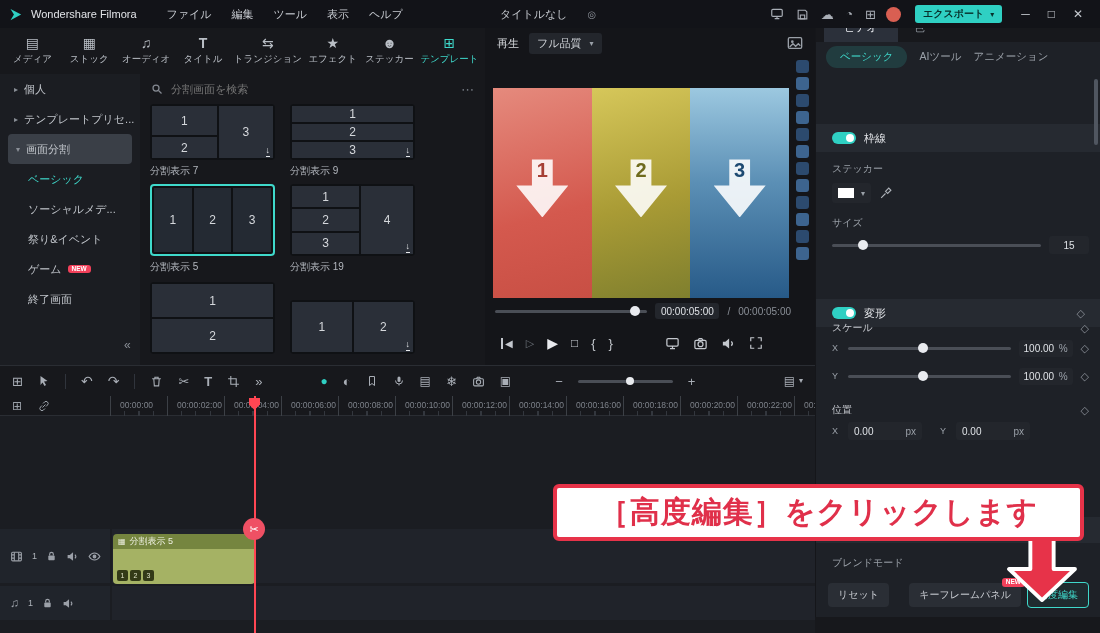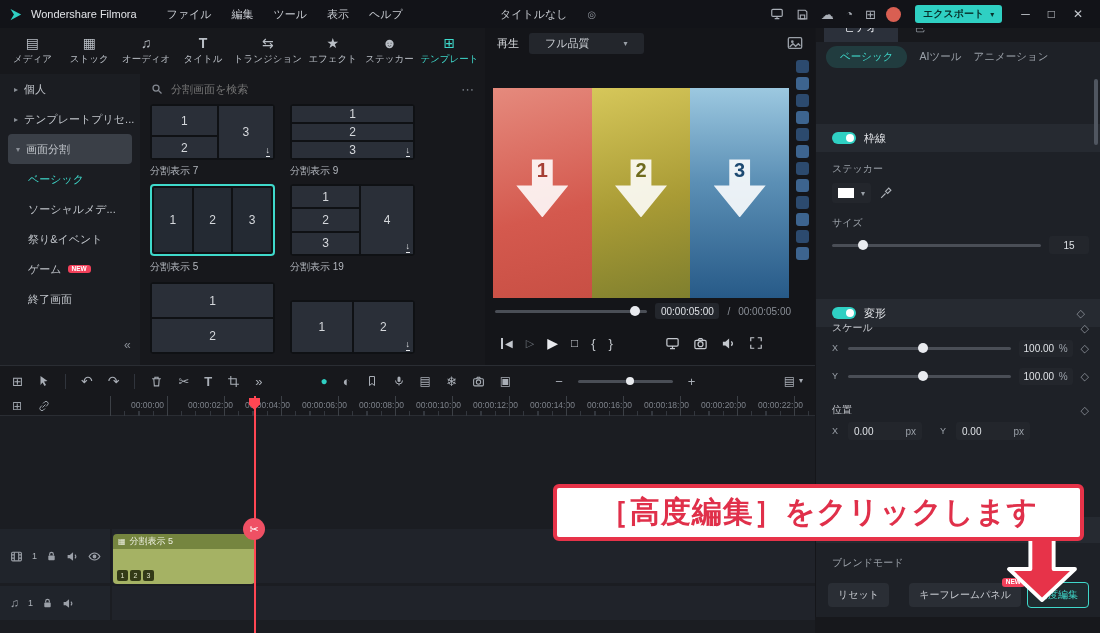--- a/index.html
+++ b/index.html
@@ -38,21 +38,21 @@
   #tgrid{left:140px;top:104px;width:345px;height:261px;overflow:hidden}
   .thumb{position:absolute;background:#0f1114;border-radius:4px;display:grid;gap:2px;padding:2px;overflow:hidden}
   .thumb .cell{background:#2a2f38;color:#d5d8dc;font-size:12px;display:flex;align-items:center;justify-content:center}
   .thumb.sel{border:2px solid #3fd9cb}
   .thumb.sel .cell{background:#242a33}
   .dl{position:absolute;right:5px;bottom:3px;color:#e8eaec;font-size:9px;line-height:1;border-bottom:1.5px solid #e8eaec;padding-bottom:1px}
   .tlabel{position:absolute;color:#b4b8bf;font-size:10px}
   
   #preview{left:485px;top:28px;width:330px;height:337px;background:#141519}
   #pv-header{height:30px;display:flex;align-items:center;gap:10px;padding:0 12px}
-  #quality-dd{background:#23262c;border-radius:3px;padding:3px 16px;display:flex;align-items:center;gap:34px;font-size:11px;color:#cfd3d8}
+  #quality-dd{background:#23262c;border-radius:3px;padding:3px 8px;display:flex;align-items:center;gap:8px;font-size:11px;color:#cfd3d8}
   #pv-video{position:absolute;left:8px;top:60px;width:296px;height:210px;display:flex}
   .pv-panel{flex:1;position:relative}
   .pv-arrow{position:absolute;left:50%;top:34%;transform:translateX(-50%);width:52px;height:58px;background:rgba(255,255,255,.88);
     clip-path:polygon(30% 0,70% 0,70% 45%,100% 45%,50% 100%,0 45%,30% 45%)}
   .pv-num{position:absolute;width:100%;text-align:center;top:34%;font-size:20px;font-weight:bold}
   #pv-strip{position:absolute;left:308px;top:32px;width:18px;height:240px;display:flex;flex-direction:column;gap:4px;align-items:center}
   .strip-sq{width:13px;height:13px;border-radius:3px}
   .sqa{background:#2c4a6e}.sqb{background:#3d648f}
   #pv-seek{position:absolute;left:10px;top:276px;width:296px;height:14px;display:flex;align-items:center;gap:8px}
   .slider{height:3px;background:#4a4e56;border-radius:2px;position:relative}
@@ -60,21 +60,21 @@
   .vbox{background:#23262c;border-radius:3px;color:#dfe2e6;font-size:10px;display:flex;align-items:center;justify-content:center}
   #pv-transport{position:absolute;left:0;top:298px;width:330px;height:34px;display:flex;align-items:center;gap:13px;padding:0 16px;color:#c3c7cd}
   
   #timeline{left:0;top:365px;width:815px;height:268px;background:#17181c;border-top:1px solid #2a2d33}
   #tl-toolbar{height:30px;display:flex;align-items:center;gap:15px;padding:0 12px}
   .divider{width:1px;height:15px;background:#30343c}
   #tl-ruler{position:absolute;left:0;top:30px;width:815px;height:20px;border-bottom:1px solid #2a2d33}
   #ruler-cells{position:absolute;left:110px;top:0;right:0;height:20px;display:flex;overflow:hidden;
     background:repeating-linear-gradient(90deg,#33373e 0 1px,transparent 1px 14.25px);
     background-size:100% 5px;background-position:0 100%;background-repeat:no-repeat}
-  .rcell{width:57px;flex:0 0 57px;border-left:1px solid #3c4046;font-size:8.5px;color:#7d828a;line-height:18px;padding-left:20px;white-space:nowrap}
+  .rcell{width:57px;flex:0 0 57px;border-left:1px solid #3c4046;font-size:8.5px;color:#7d828a;line-height:18px;padding-left:9px;white-space:nowrap}
   #tl-tracks{position:absolute;left:0;top:50px;width:815px;height:218px;background:#1b1d22}
   .thead{position:absolute;left:0;width:110px;background:#20242b;display:flex;align-items:center;gap:9px;padding:0 10px;color:#9ba0a8}
   .lane{position:absolute;left:112px;width:703px;background:#20232a}
   .tnum{font-size:9px;color:#aeb3ba}
   #clip{position:absolute;left:113px;top:118px;width:142px;height:50px;border-radius:4px;overflow:hidden;z-index:3}
   #clip-head{height:15px;background:#75853f;display:flex;align-items:center;gap:4px;padding:0 5px;color:#eef0e2;font-size:9px;white-space:nowrap}
   #clip-body{height:35px;background:#a5b264;position:relative}
   .chip{width:11px;height:11px;background:#333a17;border-radius:2px;color:#dfe3c8;font-size:7px;display:flex;align-items:center;justify-content:center}
   #playhead{position:absolute;left:254px;top:30px;width:2px;height:238px;background:#ff4653;z-index:4}
   #ph-head{position:absolute;left:249px;top:32px;width:11px;height:12px;background:#ff4653;clip-path:polygon(0 0,100% 0,100% 55%,50% 100%,0 55%);z-index:5}

